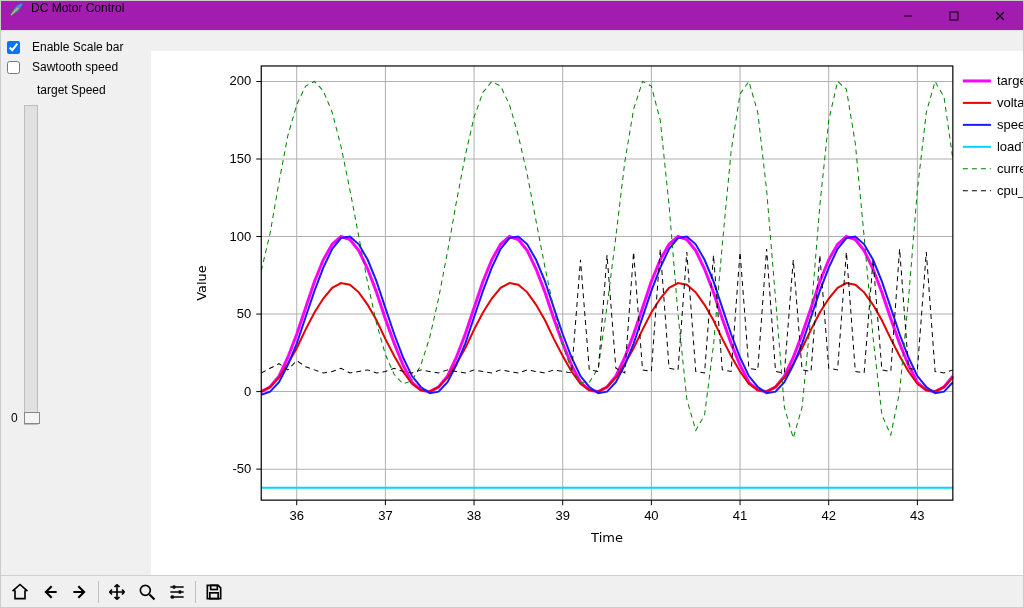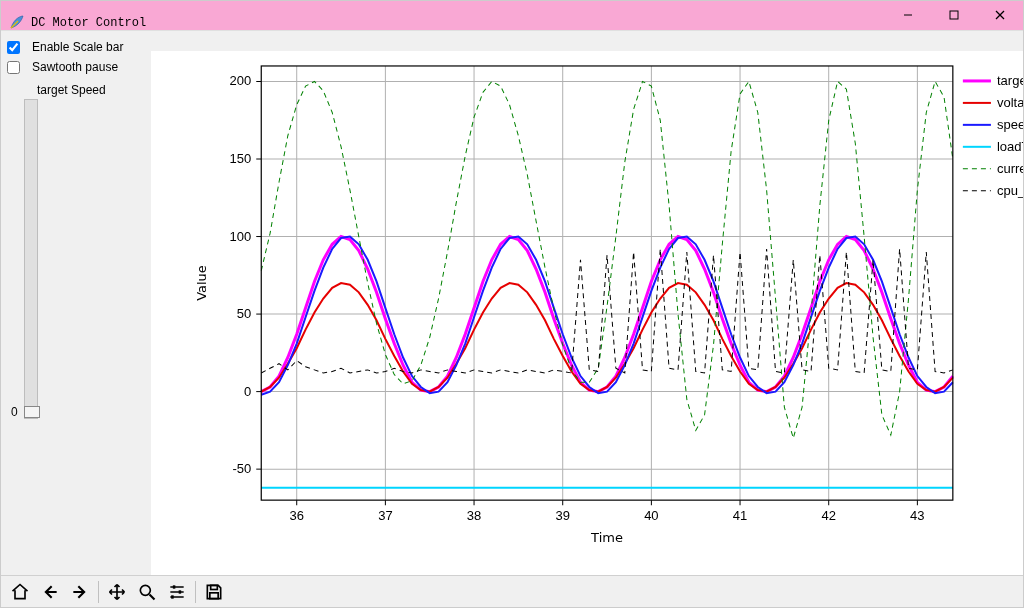--- a/index.html
+++ b/index.html
@@ -10,25 +10,24 @@
     width: 1024px;
     height: 608px;
     overflow: hidden;
     display: flex;
     flex-direction: column;
     border: 1px solid #ccc;
   }
   
   .titlebar {
     height: 30px;
-    background: #f9a8d4;
-    display: flex;
-    align-items: flex-end;
+    background: #a21caf;
+    display: flex;
+    align-items: flex-start;
     border-bottom: 1px solid #e0e0e0;
-    font-family: Liberation Mono, monospace;
   }
   .titlebar .icon {
     width: 16px; height: 16px; margin: 0 6px 0 8px;
     display: inline-flex; align-items: center; justify-content: center;
   }
   .titlebar .title { flex: 0 0 auto; font-size: 12px; }
   .titlebar .spacer { flex: 1; }
   .winbtn {
     width: 46px; height: 30px;
     display: inline-flex; align-items: center; justify-content: center;
@@ -60,21 +59,21 @@
   .cb-row input[type=checkbox] {
     width: 13px; height: 13px;
   }
   .slider-wrap {
     margin-top: 6px;
     margin-left: 4px;
     display: flex;
     flex-direction: column;
     align-items: flex-start;
   }
-  .slider-label { margin-left: 26px; font-size: 12px; margin-bottom: 2px;}
+  .slider-label { margin-left: 26px; font-size: 12px; margin-bottom: 8px;}
   .vert-track {
     width: 14px;
     height: 320px;
     background: #e0e0e0;
     border: 1px solid #bdbdbd;
     position: relative;
   }
   .vert-thumb {
     position: absolute;
     left: -1px;
@@ -164,21 +163,21 @@
 
 <div class="main">
 
   <div class="sidebar">
     <label class="cb-row">
       <input type="checkbox" checked="" style="">
       <span>Enable Scale bar</span>
     </label>
     <label class="cb-row">
       <input type="checkbox" style="">
-      <span>Sawtooth pause</span>
+      <span>Sawtooth speed</span>
     </label>
 
     <div class="slider-wrap">
       <div class="slider-label">target Speed</div>
       <div class="slider-row">
         <span class="slider-value">0</span>
         <div class="vert-track">
           <div class="vert-thumb"></div>
         </div>
       </div>

